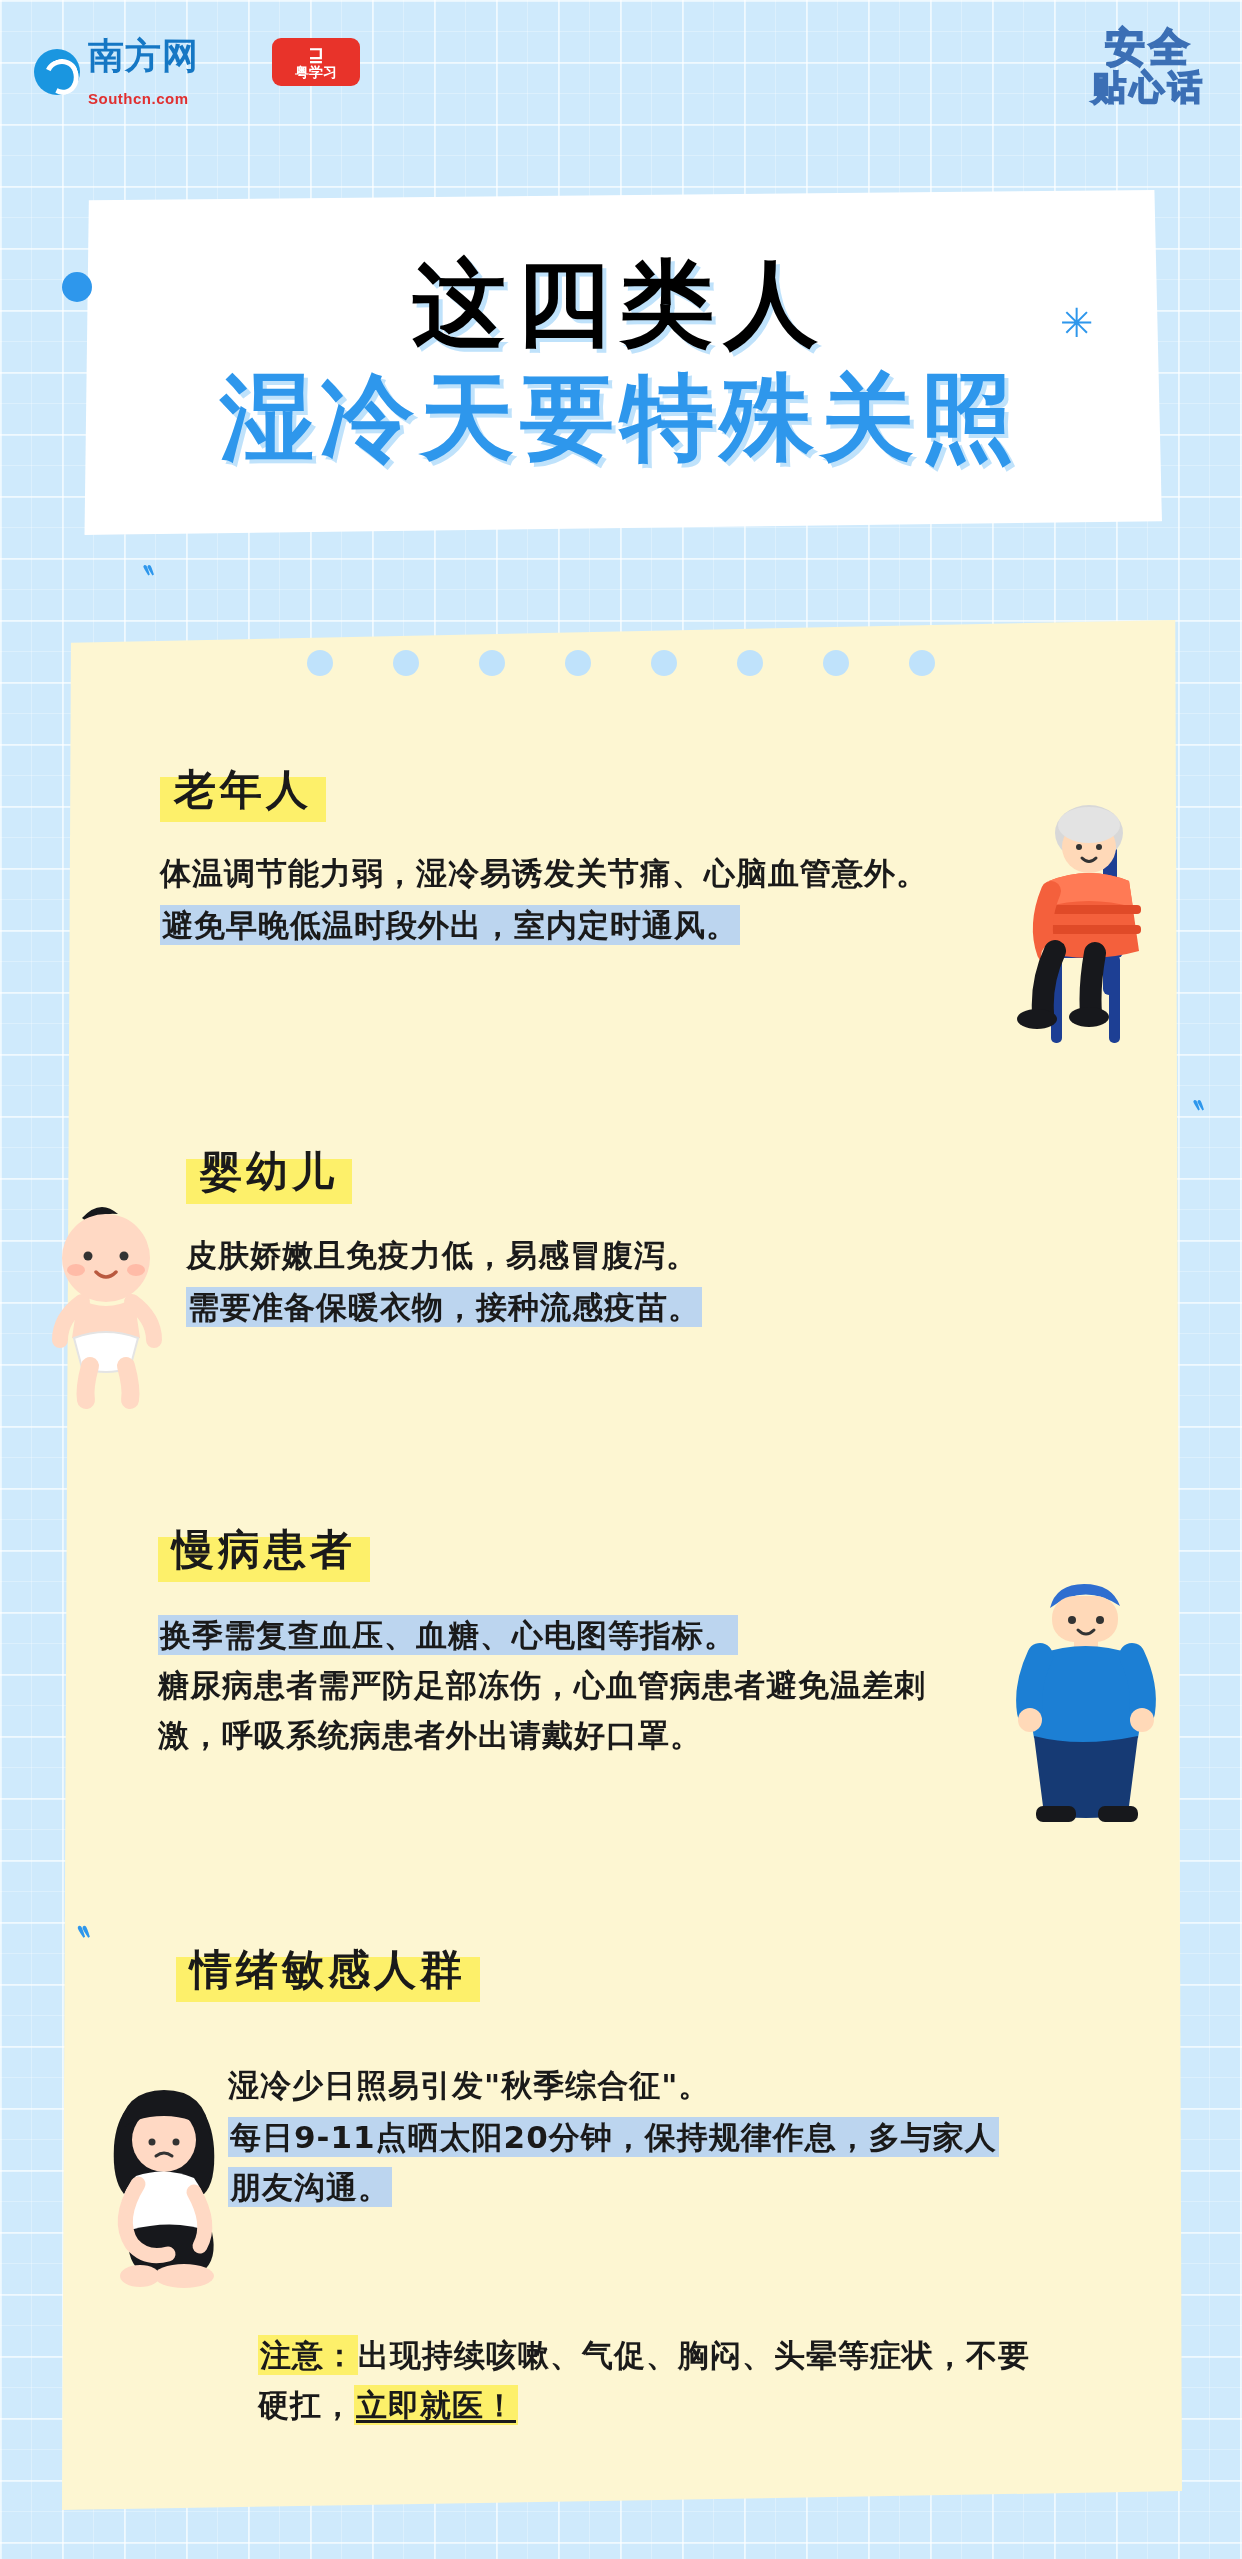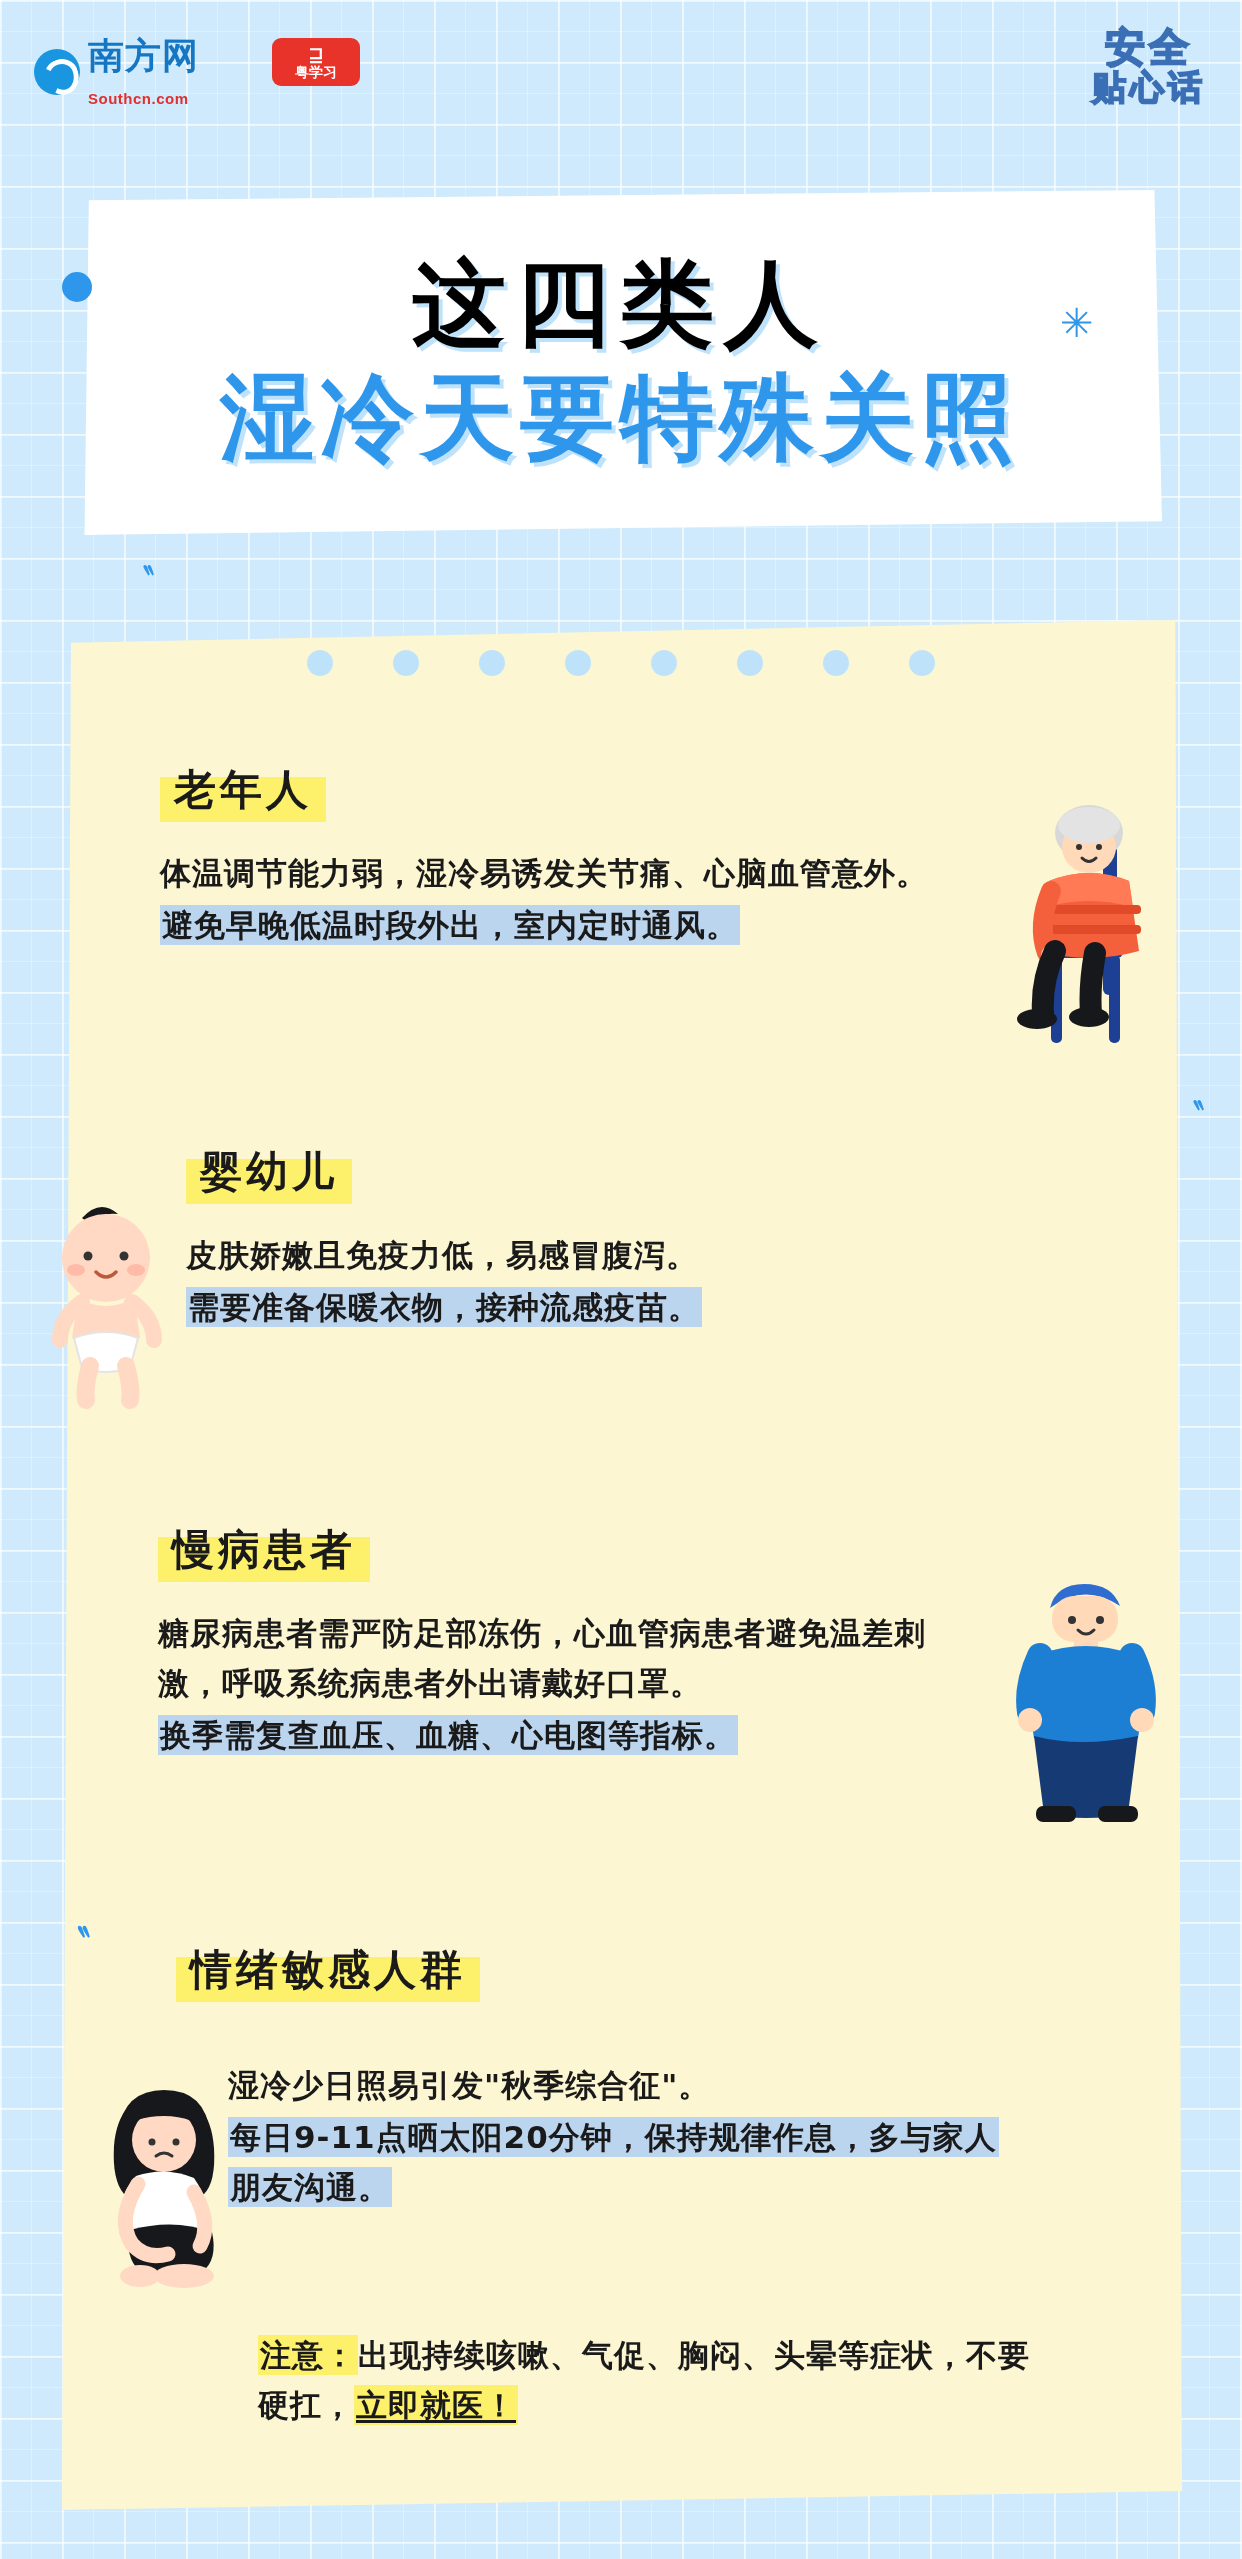--- a/index.html
+++ b/index.html
@@ -346,24 +346,24 @@
   <path d="M52 148 q32 -12 64 0 l-8 30 q-24 8 -48 0 z" fill="#ffffff" stroke="#e4e4e4" stroke-width="2"></path>
   <path d="M60 112 q-22 16 -22 38" stroke="#ffd9c4" stroke-width="16" fill="none" stroke-linecap="round"></path>
   <path d="M110 112 q22 16 22 38" stroke="#ffd9c4" stroke-width="16" fill="none" stroke-linecap="round"></path>
   <path d="M68 176 q-6 22 -4 34" stroke="#ffd9c4" stroke-width="18" fill="none" stroke-linecap="round"></path>
   <path d="M104 176 q6 22 4 34" stroke="#ffd9c4" stroke-width="18" fill="none" stroke-linecap="round"></path>
 </svg>
 
 <div class="section" style="left:158px; top:1520px; width:800px;">
   <div class="sec-title">慢病患者</div>
   <div style="height:26px;"></div>
-  <div class="para" style="width:820px;">糖尿病患者需严防足部冻伤，心血管病患者避免温差刺激，呼吸系统病患者外出请戴好口罩。</div>
   <div class="para" style="width:820px; margin-top:2px;">
     <span class="hl-blue">换季需复查血压、血糖、心电图等指标。</span>
   </div>
+  <div class="para" style="width:820px;">糖尿病患者需严防足部冻伤，心血管病患者避免温差刺激，呼吸系统病患者外出请戴好口罩。</div>
 </div>
 
 <svg class="illu" style="left:992px; top:1570px;" width="190" height="270" viewBox="0 0 190 270">
   <path d="M58 38 q34 -26 70 -2 q-8 -22 -36 -22 q-28 0 -34 24 z" fill="#2f6ed0"></path>
   <rect x="60" y="26" width="66" height="46" rx="22" fill="#ffd9b8"></rect>
   <circle cx="80" cy="50" r="4" fill="#333"></circle>
   <circle cx="108" cy="50" r="4" fill="#333"></circle>
   <path d="M86 60 q8 8 16 0" stroke="#333" stroke-width="3" fill="none" stroke-linecap="round"></path>
   <rect x="82" y="68" width="24" height="14" fill="#ffd9b8"></rect>
   <path d="M48 84 q45 -16 92 0 q14 44 6 84 q-52 14 -104 0 q-8 -40 6 -84 z" fill="#1c7fd4"></path>

